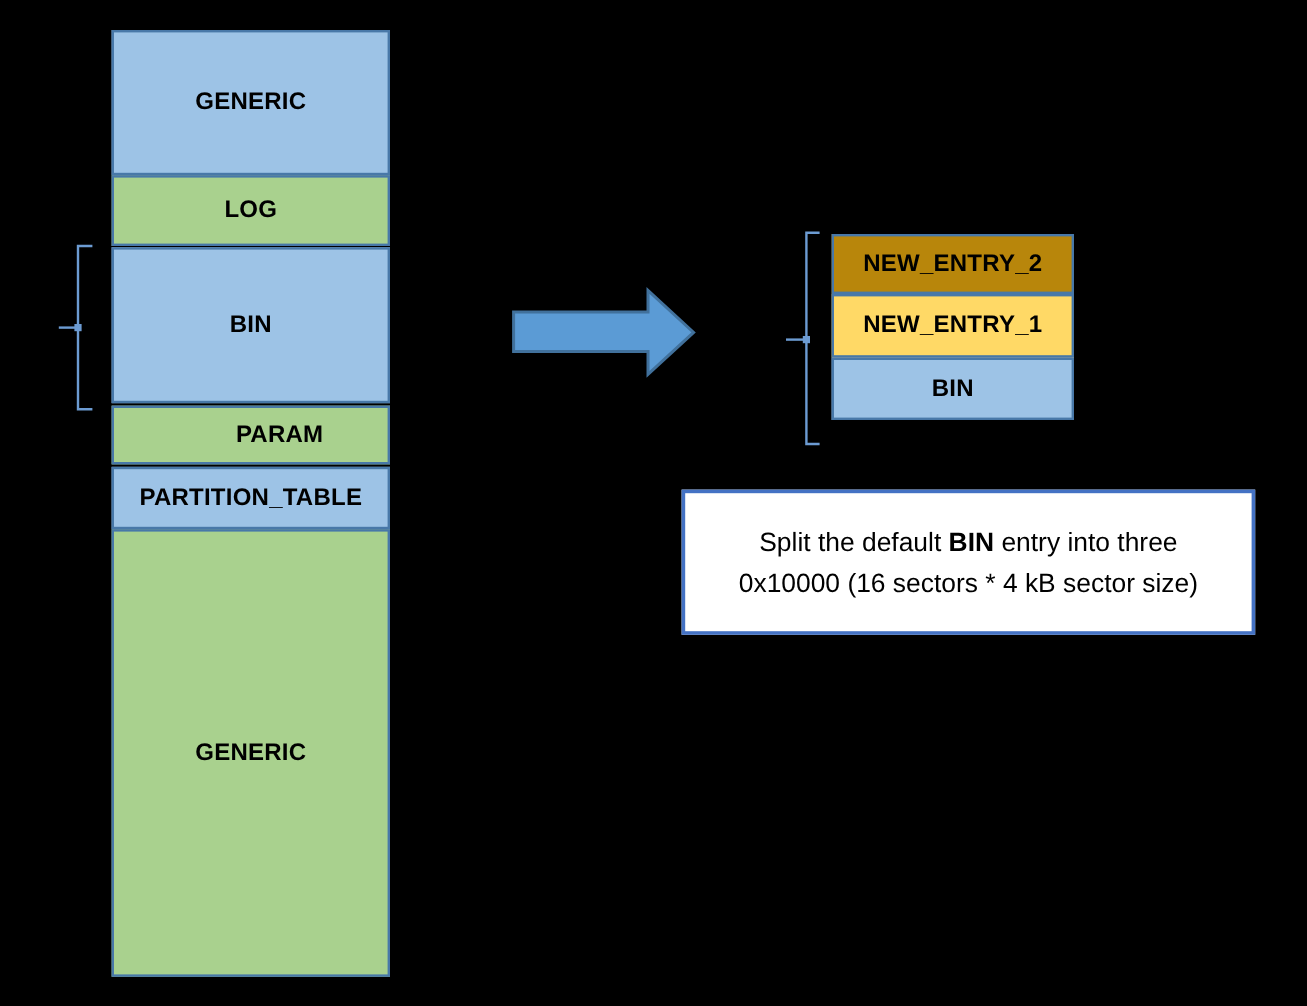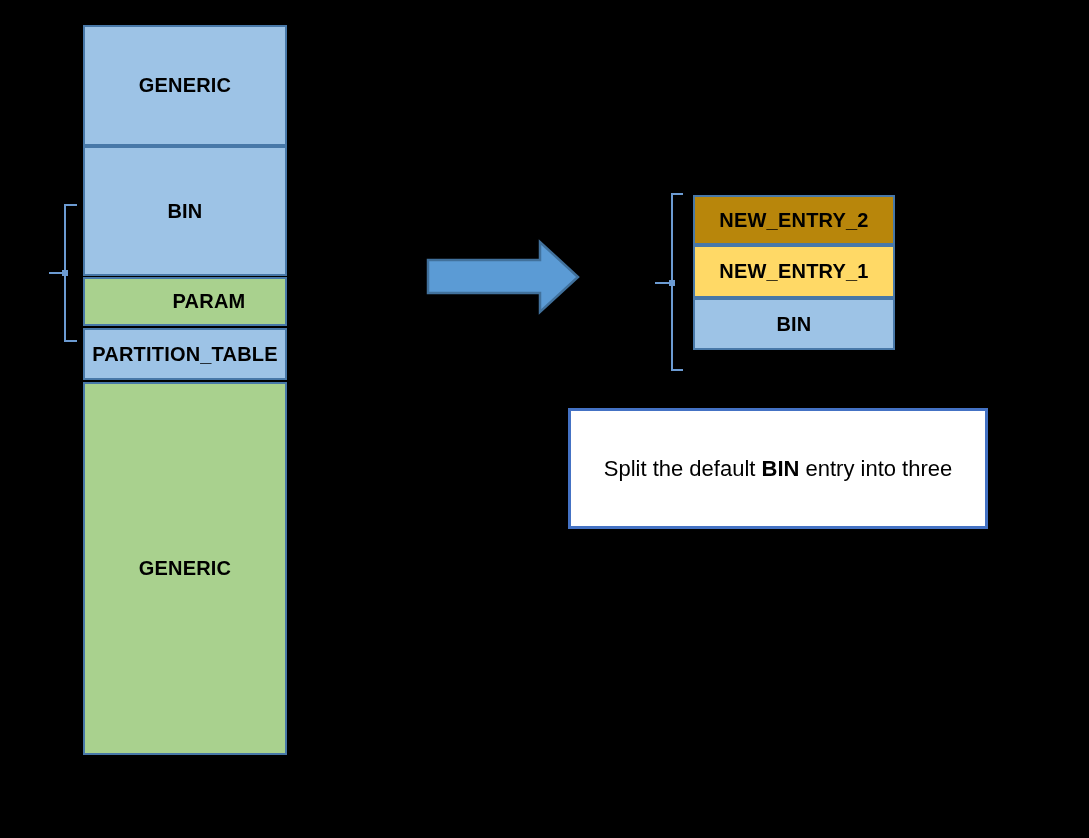--- a/index.html
+++ b/index.html
@@ -6,21 +6,21 @@
   body{
     width:1089px;height:838px;
     background:var(--background,#000);
     font-family:"Liberation Sans", sans-serif;
     position:relative;overflow:hidden;
   }
   .canvas{position:absolute;inset:0;}
 
   
   .stack{position:absolute;display:flex;flex-direction:column;}
-  .stack.left{left:83px;top:25px;width:204px;}
+  .stack.left{left:93px;top:25px;width:232px;}
   .stack.right{left:693px;top:195px;width:202px;}
   .block{
     box-sizing:border-box;
     border:2px solid var(--block_border,#4878A8);
     display:flex;align-items:center;justify-content:center;
     color:var(--label_text,#000);
     font-weight:bold;font-size:20px;letter-spacing:0.2px;
   }
   .stack.left .block:nth-child(3){margin-top:1px;}
   .stack.left .block:nth-child(4){margin-top:2px;}
@@ -36,39 +36,42 @@
   
   #arrow{position:absolute;left:427px;top:240px;overflow:visible;}
   #arrow polygon{
     fill:var(--arrow_fill,#5B9BD5);
     stroke:var(--arrow_stroke,#41719C);
     stroke-width:2.5;stroke-linejoin:miter;
   }
 
   
   .note{
-    position:absolute;left:568px;top:408px;width:420px;height:121px;
+    position:absolute;left:568px;top:408px;width:478px;height:121px;
     box-sizing:border-box;
     background:var(--note_background,#fff);
     border:3px solid var(--note_border,#4472C4);
     display:flex;flex-direction:column;align-items:center;justify-content:center;
     color:var(--note_text,#000);
     font-size:22px;line-height:34px;
   }
   .note-line{white-space:nowrap;text-align:center;}
   .note-line .b{font-weight:bold;}
 </style>
 </head>
 <body>
 
 <div class="canvas">
 
   <div class="stack left">
       <div class="block" style="height: 121px; background: var(--blue);">
         <span>GENERIC</span>
+      </div>
+      <div class="block" style="height: 59px; background: var(--green);">
+        <span>LOG</span>
       </div>
       <div class="block" style="height: 130px; background: var(--blue);">
         <span>BIN</span>
       </div>
       <div class="block" style="height: 49px; background: var(--green); padding-left: 48px;">
         <span>PARAM</span>
       </div>
       <div class="block" style="height: 52px; background: var(--blue);">
         <span>PARTITION_TABLE</span>
       </div>
@@ -100,15 +103,16 @@
       <div class="block" style="height: 53px; background: var(--gold);">
         <span>NEW_ENTRY_1</span>
       </div>
       <div class="block" style="height: 52px; background: var(--blue);">
         <span>BIN</span>
       </div>
     </div>
 
   <div class="note">
       <div class="note-line"><span>Split the default </span><span class="b">BIN</span><span> entry into three</span></div>
+      <div class="note-line"><span>0x10000 (16 sectors * 4 kB sector size)</span></div>
     </div>
 
 </div>
 
 </body></html>

